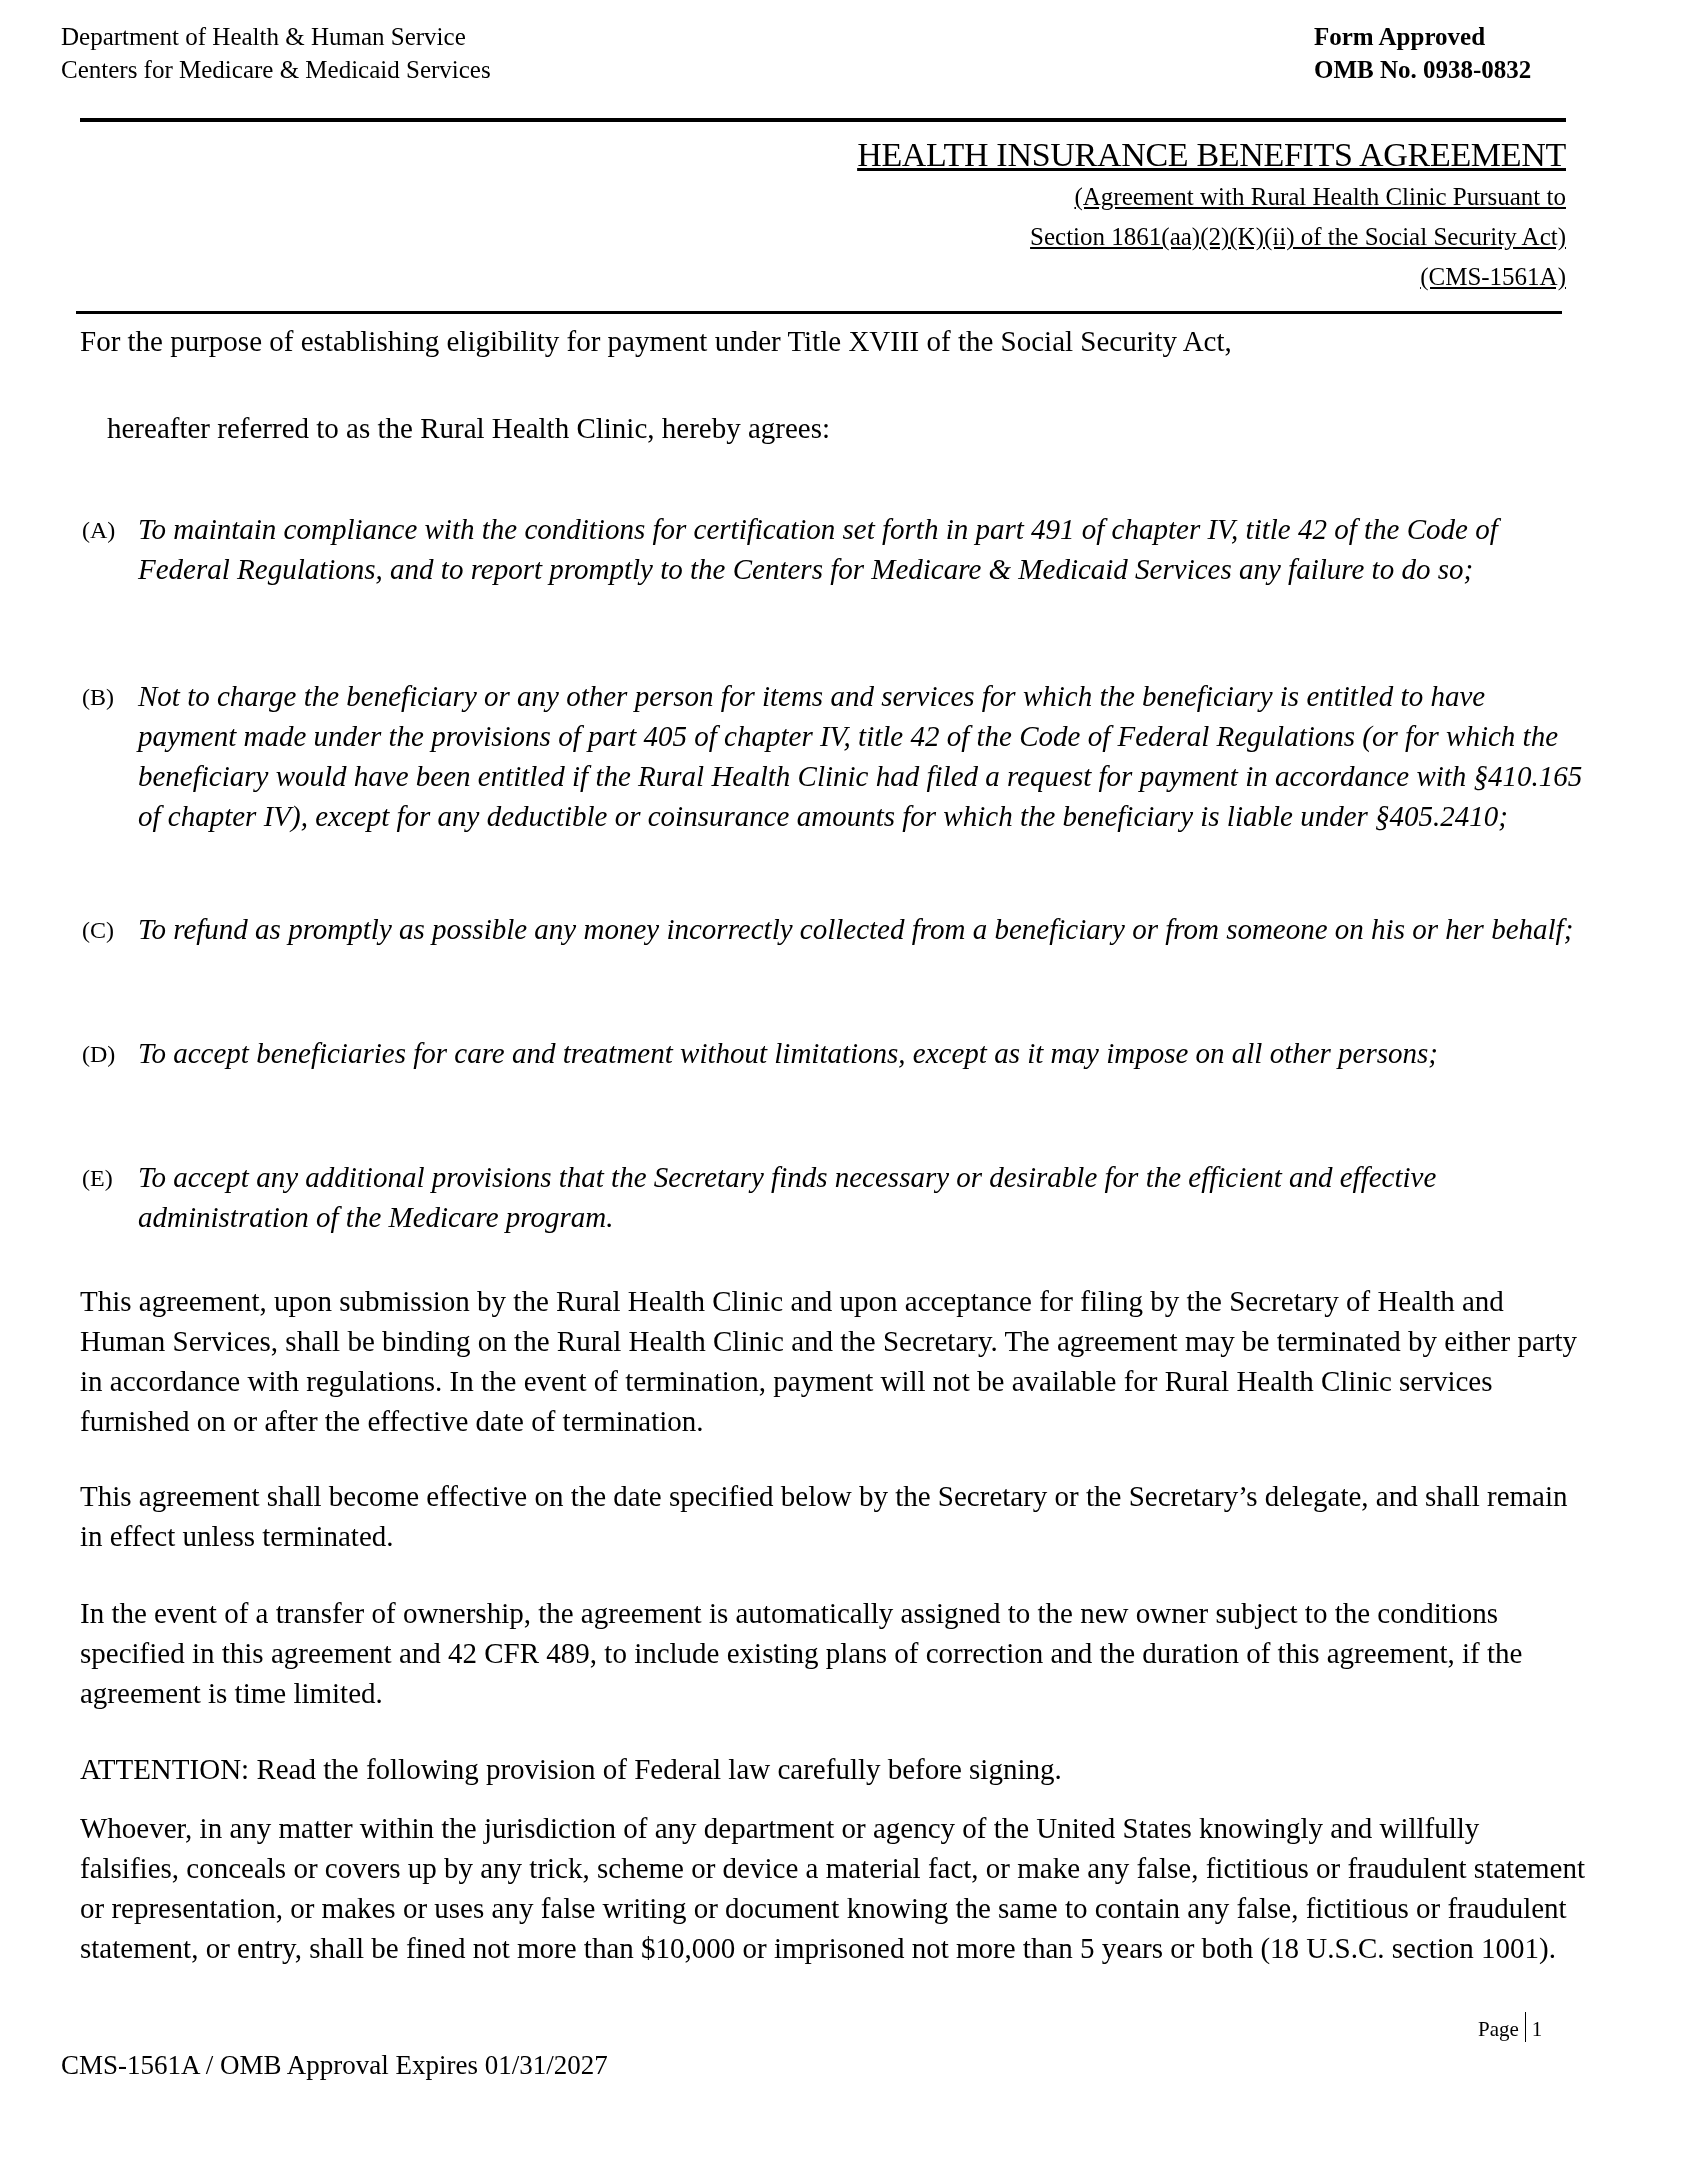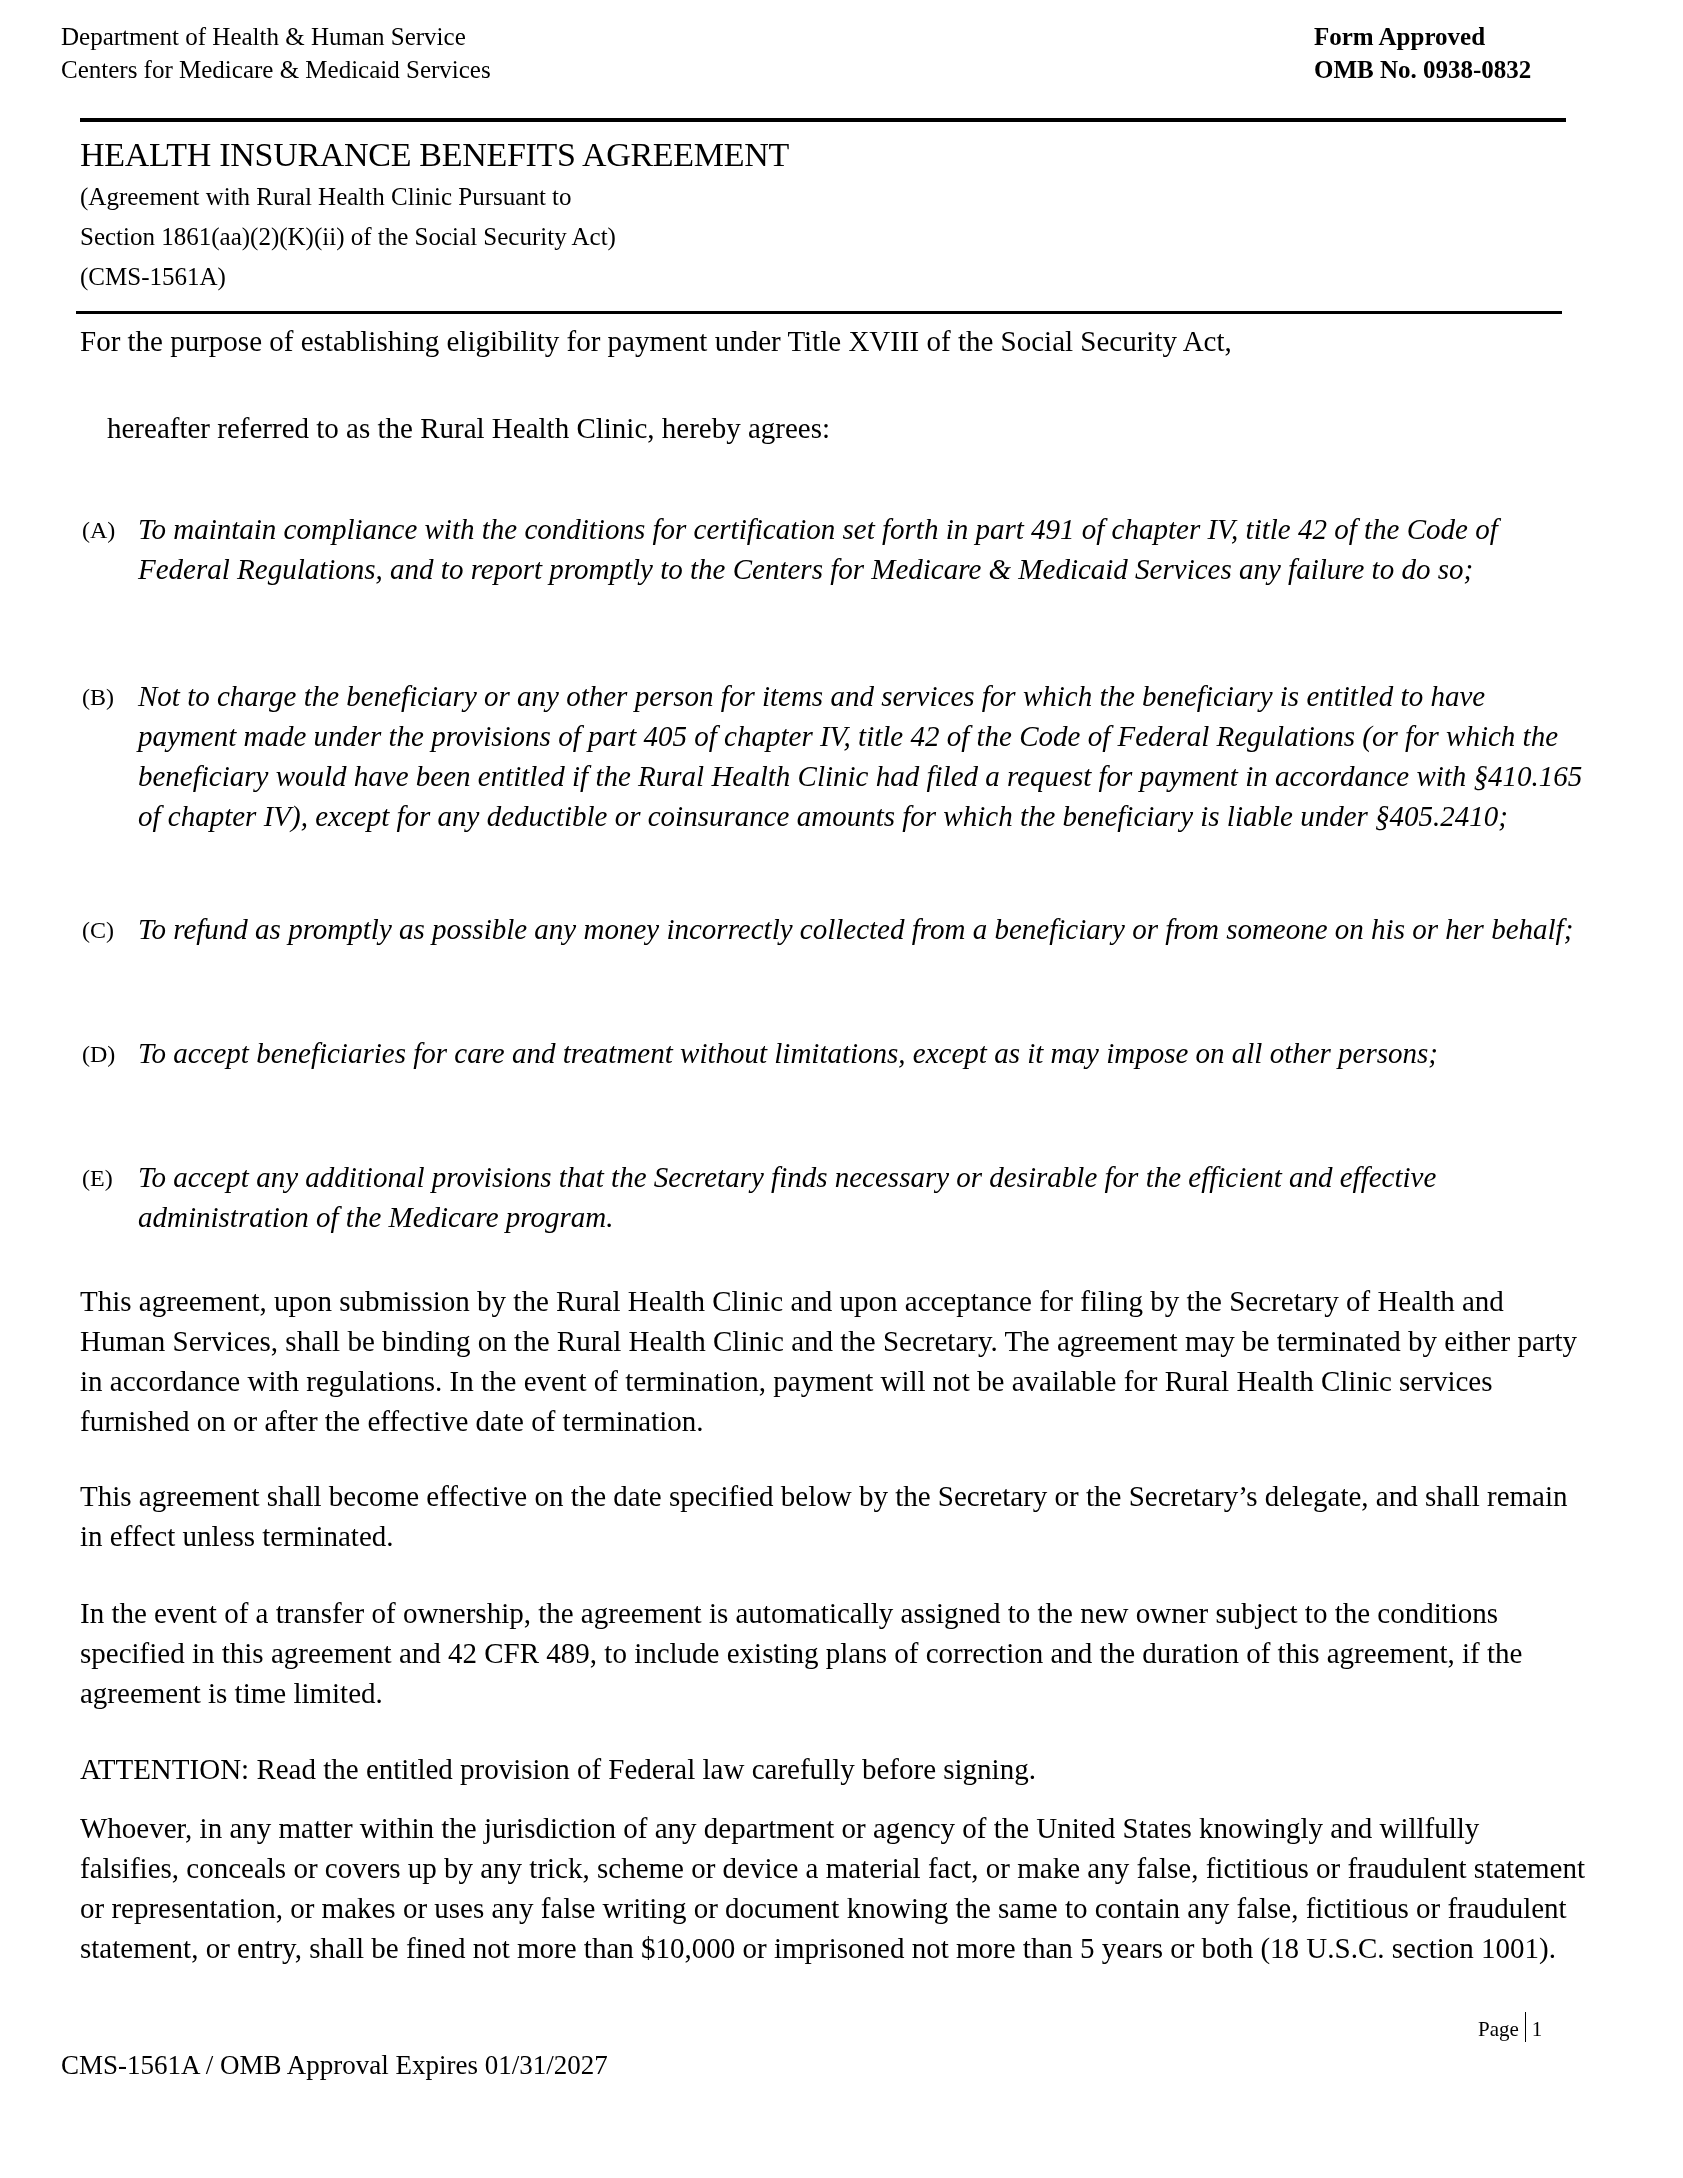--- a/index.html
+++ b/index.html
@@ -31,21 +31,22 @@
       line-height: 33px;
     }
     .rule-top {
       left: 80px; top: 118px;
       width: 1486px; height: 4px;
       background: #000;
     }
     .title-block {
       left: 80px; top: 133px;
       width: 1486px;
-      text-align: left;
+      text-align: right;
+      text-decoration: underline;
     }
     .title-main {
       font-size: 34px;
       line-height: 44px;
       letter-spacing: -0.3px;
     }
     .title-sub {
       font-size: 25px;
       line-height: 40px;
     }
@@ -146,20 +147,20 @@
 </div>
 
 <div class="abs list-item" style="top:1157px;">
   <span class="marker">(E)</span>
   <span class="text">To accept any additional provisions that the Secretary finds necessary or desirable for the efficient and effective administration of the Medicare program.</span>
 </div>
 
 <div class="abs para" style="top:1281px;">This agreement, upon submission by the Rural Health Clinic and upon acceptance for filing by the Secretary of Health and Human Services, shall be binding on the Rural Health Clinic and the Secretary. The agreement may be terminated by either party in accordance with regulations. In the event of termination, payment will not be available for Rural Health Clinic services furnished on or after the effective date of termination.</div>
 <div class="abs para" style="top:1476px;">This agreement shall become effective on the date specified below by the Secretary or the Secretary’s delegate, and shall remain in effect unless terminated.</div>
 <div class="abs para" style="top:1593px;">In the event of a transfer of ownership, the agreement is automatically assigned to the new owner subject to the conditions specified in this agreement and 42 CFR 489, to include existing plans of correction and the duration of this agreement, if the agreement is  time limited.</div>
-<div class="abs para" style="top:1749px;">ATTENTION: Read the entitled provision of Federal law carefully before signing.</div>
+<div class="abs para" style="top:1749px;">ATTENTION: Read the following provision of Federal law carefully before signing.</div>
 <div class="abs para" style="top:1808px;">Whoever, in any matter within the jurisdiction of any department or agency of the United States knowingly and willfully falsifies, conceals or covers up by any trick, scheme or device a material fact, or make any false, fictitious or fraudulent statement or representation, or makes or uses any false writing or document knowing the same to contain any false, fictitious or fraudulent statement, or entry, shall be fined not more than $10,000 or imprisoned not more than 5 years or both (18 U.S.C. section 1001).</div>
 
 <div class="abs footer-page">
   <span>Page</span><span class="sep"></span><span>1</span>
 </div>
 <div class="abs footer-form">CMS-1561A / OMB Approval Expires 01/31/2027</div>
 
 
 </body></html>

